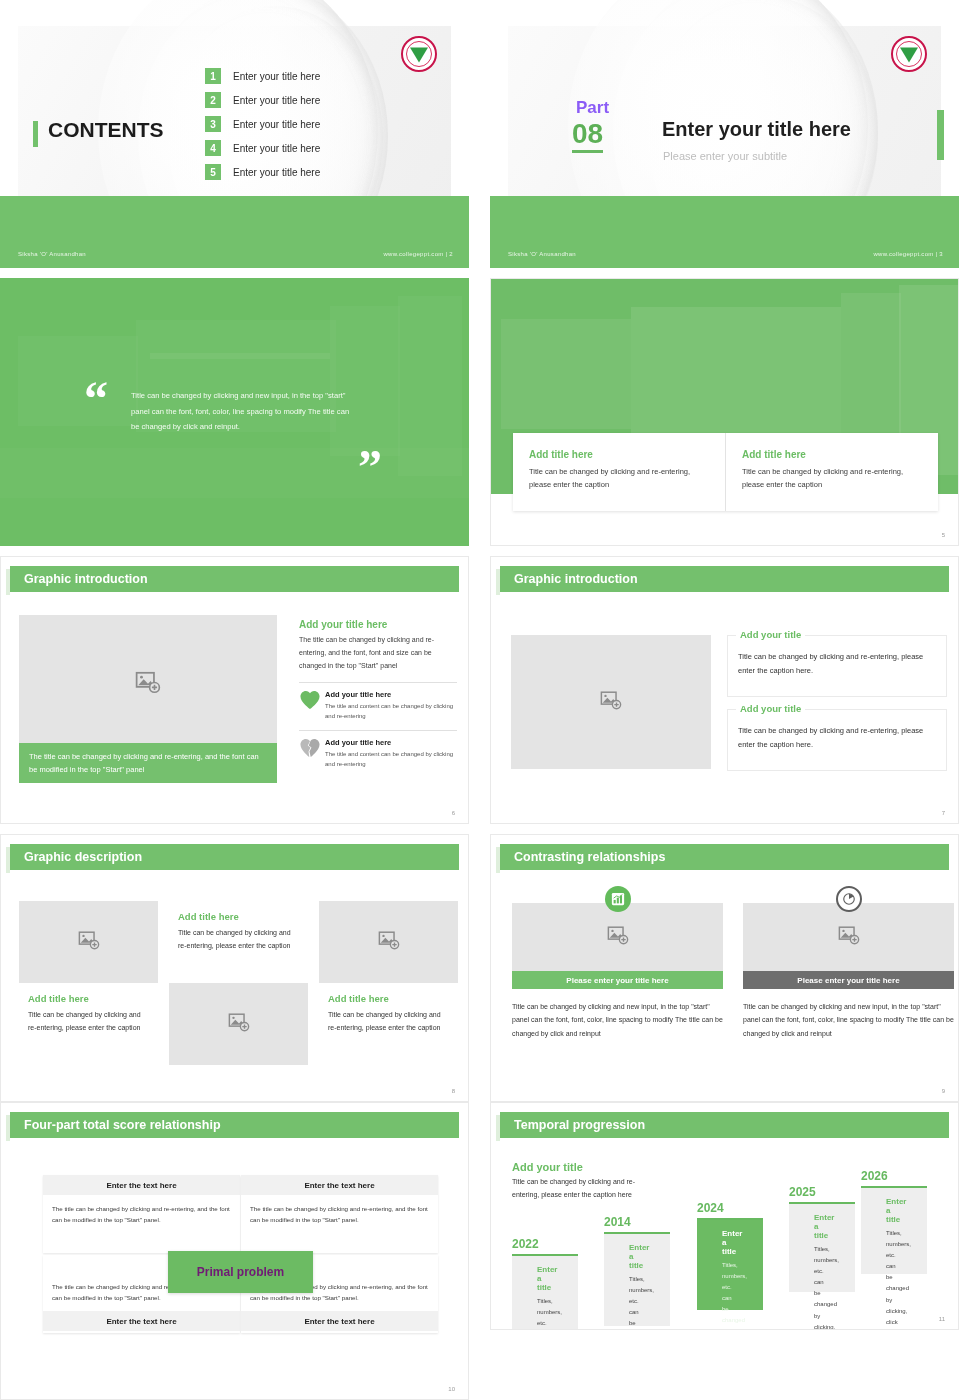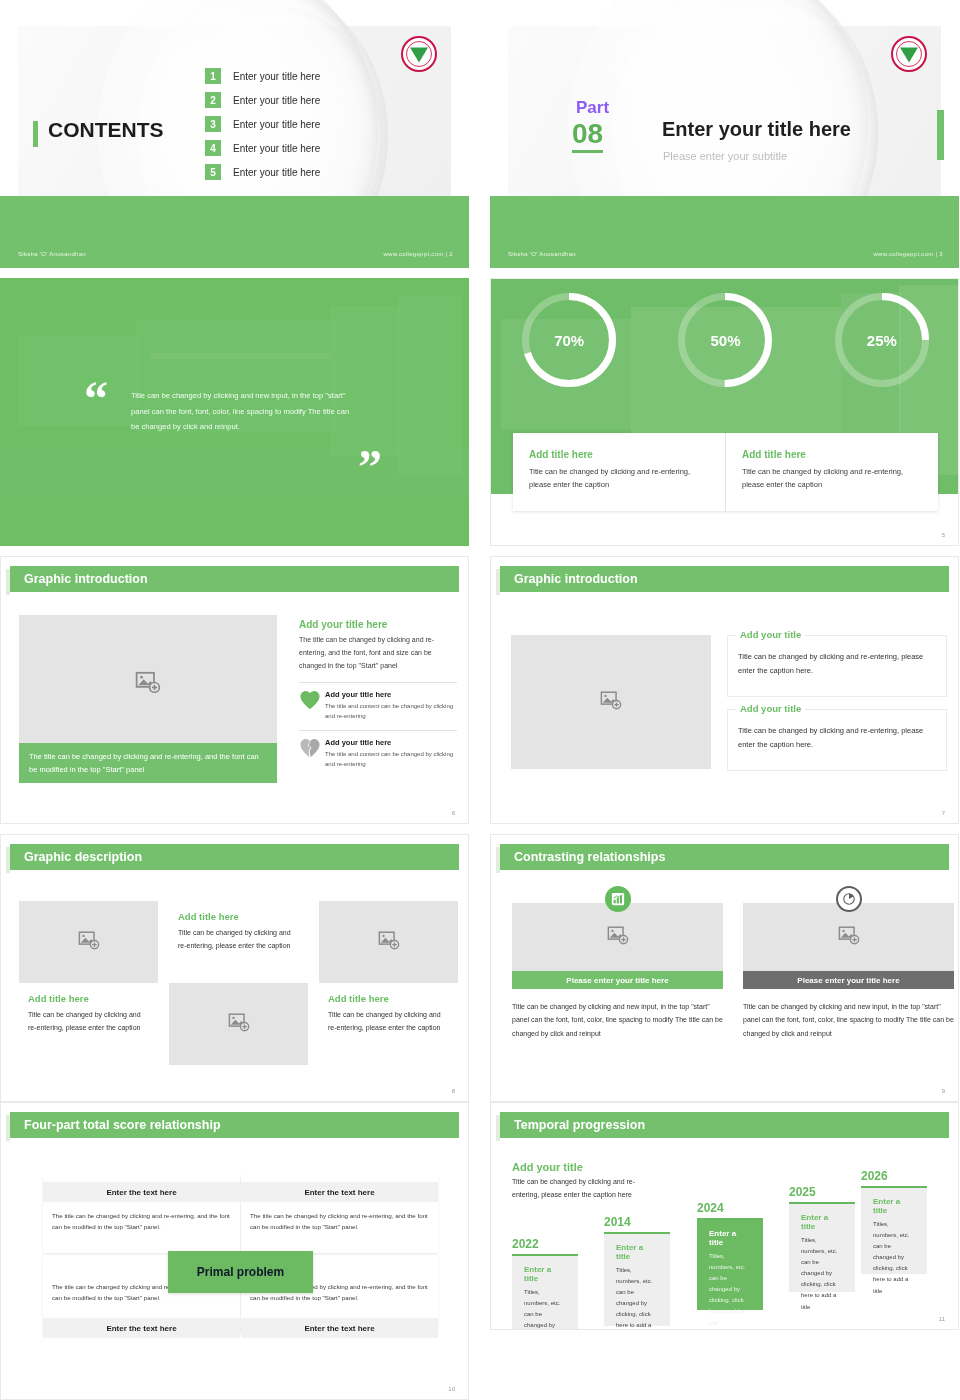--- a/index.html
+++ b/index.html
@@ -144,32 +144,32 @@
   .s9 .cbody { margin-top:11px; font-size:7px; line-height:1.9; color:#333; }
   .badge { position:absolute; left:50%; top:-17px; transform:translateX(-50%);
      width:26px; height:26px; border-radius:50%; display:flex; align-items:center; justify-content:center; }
   .badge.green { background:#63bb5b; }
   .badge.grayring { background:#fff; border:2.5px solid #5e5e5e; }
 
   
   .s10 { left:0; top:1102px; width:469px; height:298px; }
   .quad { position:absolute; width:197px; height:78px; background:#fff; box-shadow:0 1px 2px rgba(0,0,0,.1); }
   .quad .hd { height:20px; background:#f1f1f1; display:flex; align-items:center; justify-content:center;
-     font-size:8px; font-weight:bold; color:#1d1d1d;margin-top:7px; }
+     font-size:8px; font-weight:bold; color:#1d1d1d; }
   .quad .bd { padding:8px 9px; font-size:6.2px; line-height:1.8; color:#3a3a3a; }
 
   
   .s11 { left:490px; top:1102px; width:469px; height:228px; }
   .s11 .lead { position:absolute; left:21px; top:58px; width:145px; }
   .s11 .lead h4 { font-size:11px; color:#6bbd64; font-weight:bold; margin-bottom:3px; }
   .s11 .lead p { font-size:7px; line-height:1.8; color:#333; }
   .tstep { position:absolute; width:66px; }
   .tstep .yr { font-size:12px; font-weight:bold; color:#67b960; margin-bottom:3px; }
   .tstep .rule { height:2px; background:#67b960; margin-bottom:0; }
-  .tstep .bx { background:#eeeeee; padding:9px 12px; }
+  .tstep .bx { background:#eeeeee; padding:9px 25px; }
   .tstep .bx h5 { font-size:8px; color:#6bbd64; font-weight:bold; margin-bottom:4px; }
   .tstep .bx p { font-size:6px; line-height:1.85; color:#444; }
   .tstep.hl .bx { background:#6cbb63; }
   .tstep.hl .bx h5 { color:#ffffff; }
   .tstep.hl .bx p { color:#e9f6e7; }
 </style>
 </head>
 <body>
 
 <div class="sheet">
@@ -264,43 +264,20 @@
   </div>
 
   <div class="slide s5">
     <div class="photo">
       <div class="build" style="position:absolute;left:10px;top:40px;width:130px;height:110px;background:rgba(255,255,255,.07);"></div>
       <div class="build" style="position:absolute;left:140px;top:28px;width:210px;height:128px;background:rgba(255,255,255,.09);"></div>
       <div class="build" style="position:absolute;left:350px;top:14px;width:60px;height:170px;background:rgba(255,255,255,.07);"></div>
       <div class="build" style="position:absolute;left:408px;top:6px;width:60px;height:190px;background:rgba(255,255,255,.09);"></div>
     </div>
 
-    <div class="donut-row">
-      <div class="donut">
-        <div class="track"></div>
-        <svg width="94" height="94" viewBox="0 0 94 94">
-          <circle cx="47" cy="47" r="43.5" fill="none" stroke="#ffffff" stroke-width="7" stroke-dasharray="191.3 82.0" stroke-linecap="butt"></circle>
-        </svg>
-        <div class="val">70%</div>
-      </div>
-      <div class="donut">
-        <div class="track"></div>
-        <svg width="94" height="94" viewBox="0 0 94 94">
-          <circle cx="47" cy="47" r="43.5" fill="none" stroke="#ffffff" stroke-width="7" stroke-dasharray="136.7 136.6" stroke-linecap="butt"></circle>
-        </svg>
-        <div class="val">50%</div>
-      </div>
-      <div class="donut">
-        <div class="track"></div>
-        <svg width="94" height="94" viewBox="0 0 94 94">
-          <circle cx="47" cy="47" r="43.5" fill="none" stroke="#ffffff" stroke-width="7" stroke-dasharray="68.3 204.9" stroke-linecap="butt"></circle>
-        </svg>
-        <div class="val">25%</div>
-      </div>
-    </div>
 
     <div class="card">
       <div class="half">
         <div class="ct-h">Add title here</div>
         <div class="ct-b">Title can be changed by clicking and re-entering, please enter the caption</div>
       </div>
       <div class="half">
         <div class="ct-h">Add title here</div>
         <div class="ct-b">Title can be changed by clicking and re-entering, please enter the caption</div>
       </div>
@@ -509,21 +486,21 @@
 
     <div class="quad" style="left:42px;top:152px;">
       <div class="bd" style="padding-top:26px;">The title can be changed by clicking and re-entering, and the font can be modified in the top "Start" panel.</div>
       <div class="hd">Enter the text here</div>
     </div>
     <div class="quad" style="left:240px;top:152px;">
       <div class="bd" style="padding-top:26px;">The title can be changed by clicking and re-entering, and the font can be modified in the top "Start" panel.</div>
       <div class="hd">Enter the text here</div>
     </div>
 
-    <div style="position:absolute;left:167px;top:148px;width:145px;height:42px;background:#6cbb63;color:#0f172a;
+    <div style="position:absolute;left:167px;top:148px;width:145px;height:42px;background:#6cbb63;color:#701a75;
          display:flex;align-items:center;justify-content:center;font-size:12px;font-weight:bold;
          box-shadow:0 1px 3px rgba(0,0,0,.15);z-index:5;">Primal problem</div>
 
     <div class="pagenum">10</div>
   </div>
 
   <div class="slide cslide s11">
     <div class="bar">
       <span class="bt">Temporal progression</span>
     </div>

